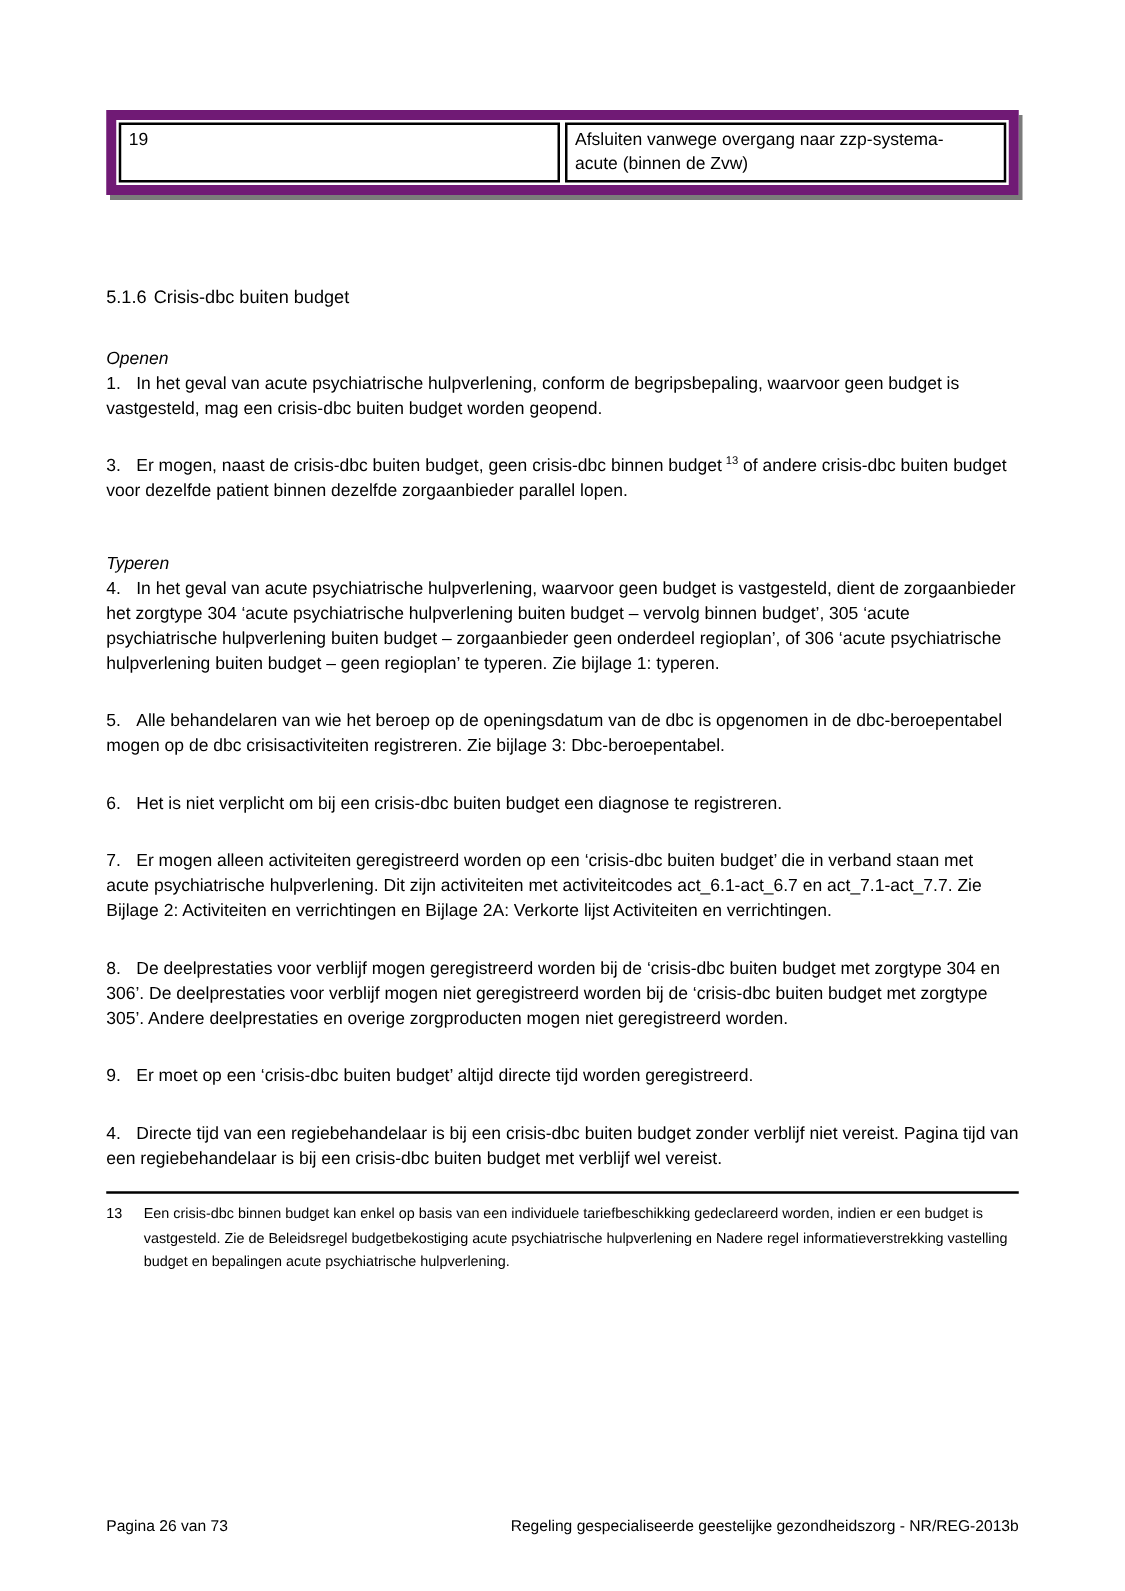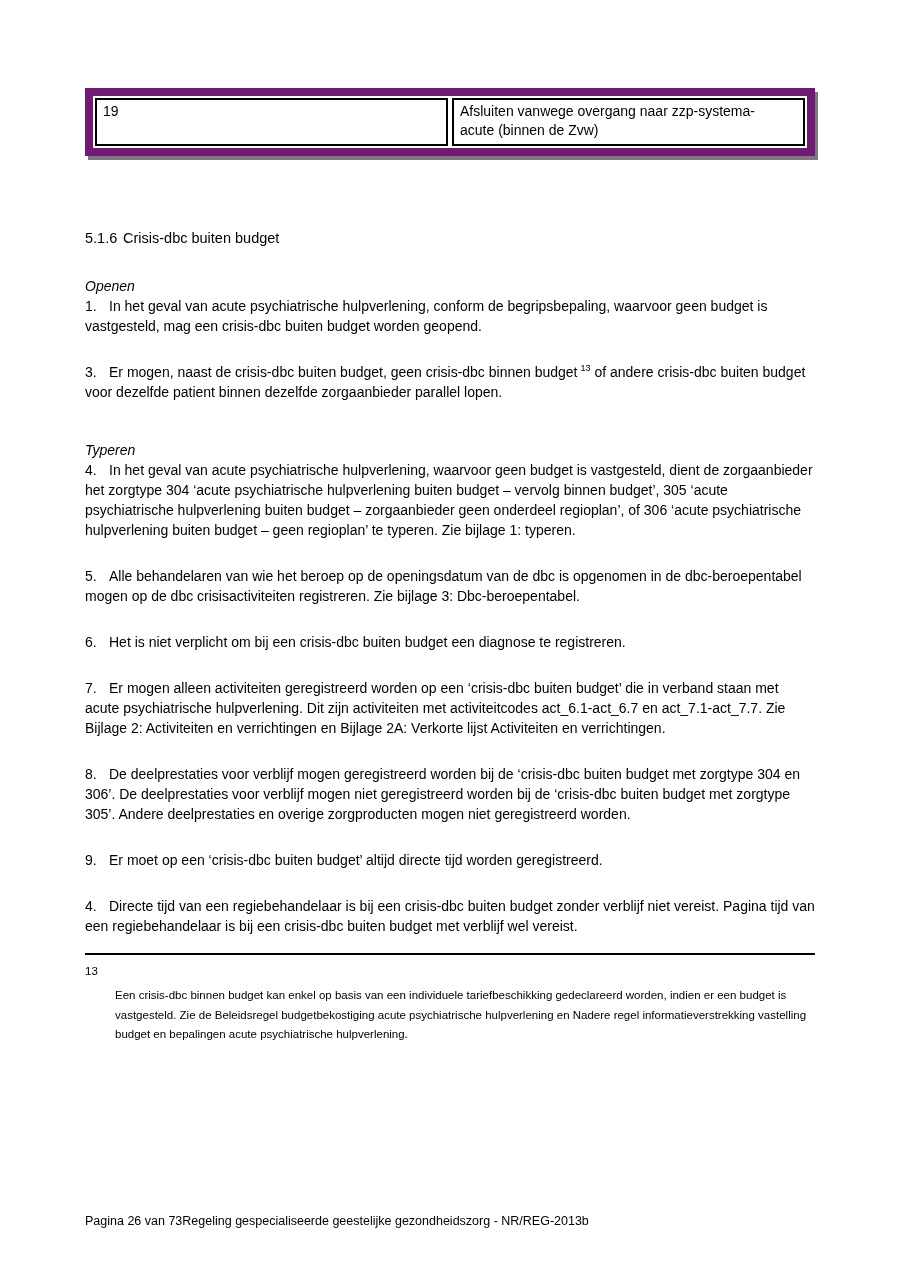--- a/index.html
+++ b/index.html
@@ -93,31 +93,30 @@
   .footnote {
     display: flex;
     font-size: 11.5px;
     line-height: 19.5px;
   }
   .footnote .fn-num {
     flex: 0 0 30px;
   }
   .footnote .fn-text {
     flex: 1 1 auto;
-    margin-top: 24px;
   }
 
   
   .footer {
     position: absolute;
     left: 85px;
-    right: 72px;
+    right: 85px;
     top: 1212px;
     display: flex;
-    justify-content: flex-start;
+    justify-content: space-between;
     font-size: 12.5px;
     line-height: 18px;
   }
 </style>
 </head>
 <body>
 
 <div class="page">
 
   <div class="ztable">

